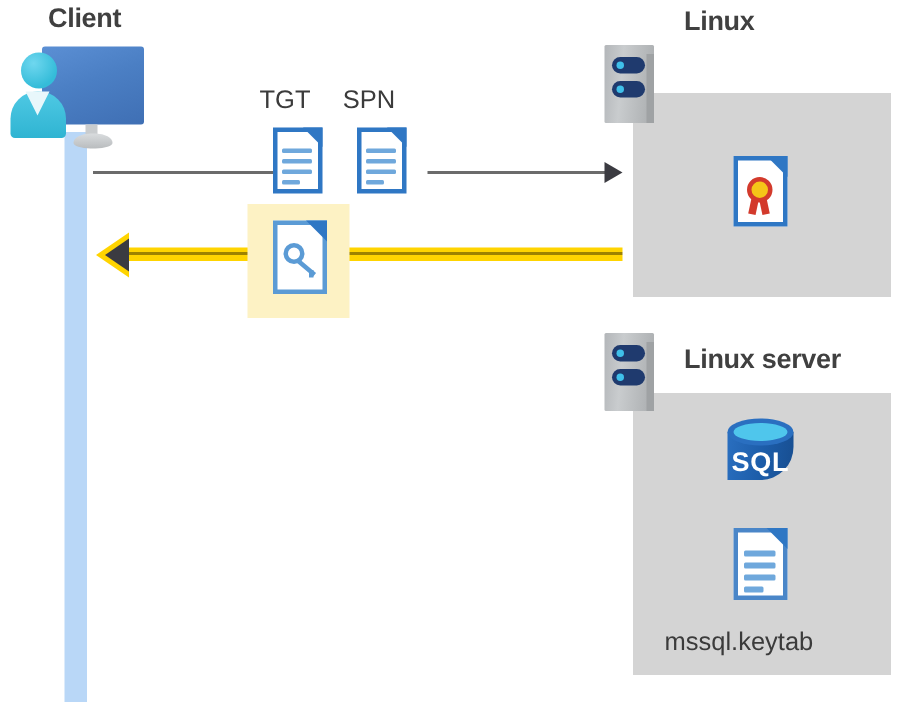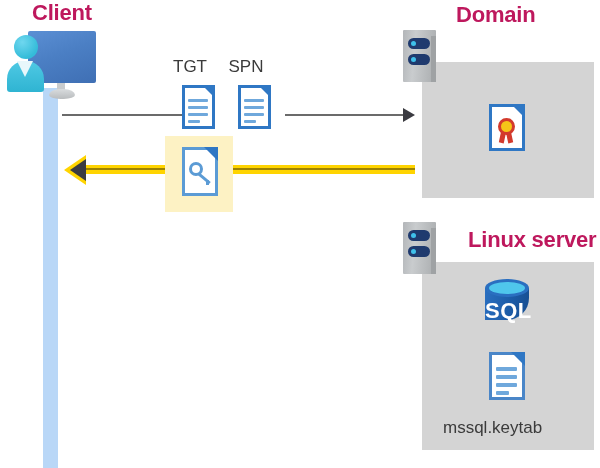--- a/index.html
+++ b/index.html
@@ -8,22 +8,22 @@
     background:#ffffff;
     font-family:"Liberation Sans", sans-serif;
     overflow:hidden;
   }
   #stage{position:relative;width:600px;height:468px;}
 
   
   .hdr{
     position:absolute;
     font-weight:bold;
-    color:#be185d;
-    font-size:22px;
+    color:#404040;
+    font-size:18px;
     line-height:21px;
     letter-spacing:-0.2px;
   }
   .plain-label{
     position:absolute;
     color:#3b3b3b;
     font-size:17px;
     line-height:20px;
   }
   .doc-cap{
@@ -153,21 +153,21 @@
   }
   .sql-top-in{
     position:absolute;
     background:#4fc6ec;
     border-radius:50%;
   }
   .sql-text{
     position:absolute;
     color:#ffffff;
     font-weight:bold;
-    font-size:22px;
+    font-size:18px;
     letter-spacing:0.5px;
     text-align:center;
     width:100%;
   }
 
   
   .hl{position:absolute;background:#fdf2c4;}
 
   
   .ln-grey{position:absolute;background:#6b6b6b;height:2px;}
@@ -243,21 +243,21 @@
   <div class="hl" style="left:165px;top:136px;width:68px;height:76px;"></div>
   <div class="doc" style="left:182px;top:147px;width:36px;height:49px;">
     <div class="doc-body" style="border-color:#5b9bd5;"></div>
     <div class="doc-fold" style="right:0;top:0;border-left:14px solid transparent;border-top:14px solid #2f77c4;"></div>
     <div class="key-ring" style="left:7px;top:15px;width:14px;height:14px;"></div>
     <div class="key-shaft" style="left:18px;top:26px;width:14px;height:3px;transform:rotate(40deg);"></div>
     <div class="key-tooth" style="left:24px;top:33px;width:3px;height:5px;"></div>
   </div>
 
   <div class="hdr" style="left:456px;top:4px;width:140px;">
-    <div>Domain</div>
+    <div>Linux</div>
   </div>
 
   <div class="panel" style="left:422px;top:62px;width:172px;height:136px;"></div>
 
   <div class="srv" style="left:403px;top:30px;width:33px;height:52px;">
     <div class="srv-body"></div>
     <div class="srv-shadow" style="right:0;top:6px;width:5px;height:46px;"></div>
     <div class="srv-bar" style="left:5px;top:8px;width:22px;height:11px;"></div>
     <div class="srv-led" style="left:8px;top:11px;width:5px;height:5px;"></div>
     <div class="srv-bar" style="left:5px;top:24px;width:22px;height:11px;"></div>
@@ -265,21 +265,21 @@
   </div>
 
   <div class="doc" style="left:489px;top:104px;width:36px;height:47px;">
     <div class="doc-body"></div>
     <div class="doc-fold" style="right:0;top:0;border-left:14px solid transparent;border-top:14px solid #2f77c4;"></div>
     <div class="seal-tail" style="left:11px;top:27px;width:5px;height:12px;transform:rotate(12deg);"></div>
     <div class="seal-tail" style="left:18px;top:27px;width:5px;height:12px;transform:rotate(-12deg);"></div>
     <div class="seal-circ" style="left:9px;top:14px;width:17px;height:17px;"></div>
   </div>
 
-  <div class="hdr" style="left:456px;top:229px;margin-left:12px;">Linux server</div>
+  <div class="hdr" style="left:456px;top:229px;">Linux server</div>
 
   <div class="panel" style="left:422px;top:262px;width:172px;height:188px;"></div>
 
   <div class="srv" style="left:403px;top:222px;width:33px;height:52px;">
     <div class="srv-body"></div>
     <div class="srv-shadow" style="right:0;top:6px;width:5px;height:46px;"></div>
     <div class="srv-bar" style="left:5px;top:8px;width:22px;height:11px;"></div>
     <div class="srv-led" style="left:8px;top:11px;width:5px;height:5px;"></div>
     <div class="srv-bar" style="left:5px;top:24px;width:22px;height:11px;"></div>
     <div class="srv-led" style="left:8px;top:27px;width:5px;height:5px;"></div>

